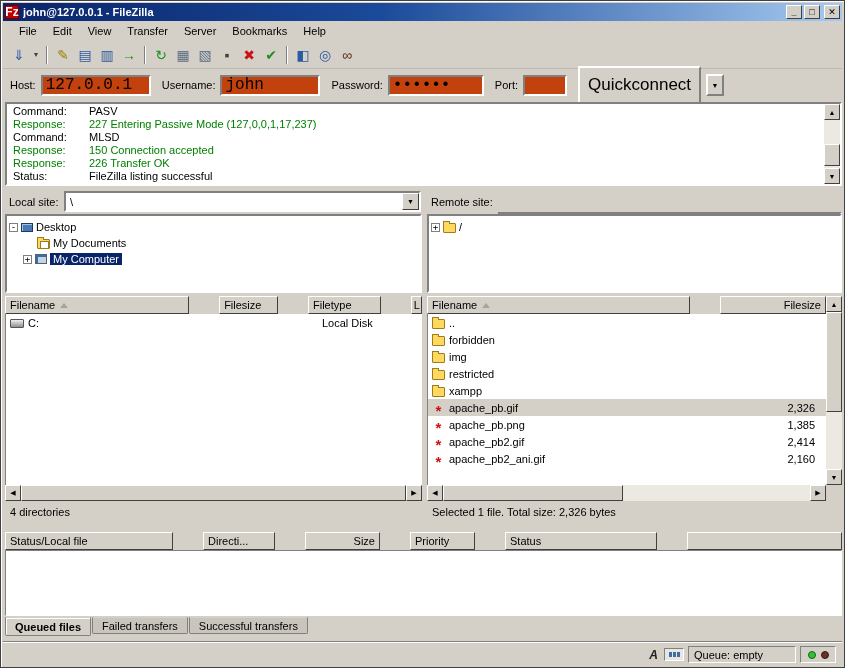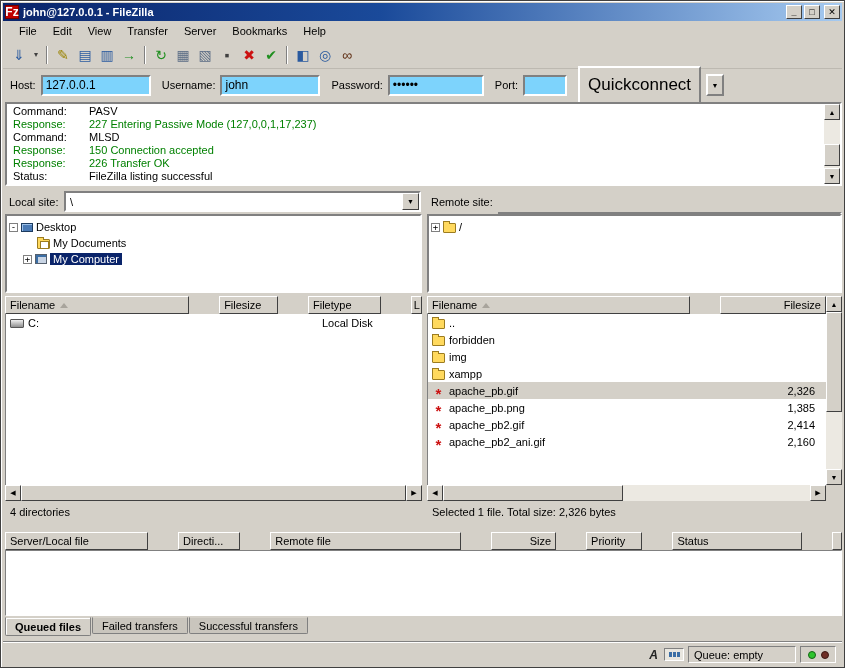--- a/index.html
+++ b/index.html
@@ -27,21 +27,21 @@
   
   .toolbar { left:2px; top:40px; width:839px; height:28px; display:flex; align-items:center; padding-left:5px; border-bottom:1px solid #bdb9b1; }
   .tbtn { width:22px; height:22px; display:flex; align-items:center; justify-content:center; font-size:14px; }
   .tbtn.sm { width:12px; font-size:8px; }
   .tsep { width:2px; height:18px; border-left:1px solid #808080; border-right:1px solid #fff; margin:0 4px; }
   .c-blu { color:#2a5a9f; } .c-olv { color:#9a8300; } .c-grn { color:#1f8f1f; }
   .c-slt { color:#5b6d85; } .c-red { color:#cc1111; } .c-drk { color:#404040; } .c-mar { color:#5e2d12; }
 
   
   .quickbar { left:2px; top:68px; width:839px; height:32px; display:flex; align-items:center; gap:5px; padding-left:7px; }
-  .fld { height:21px; border:2px solid; border-color:#808080 #fff #fff #808080; background:#7dd3fc; padding:0 3px; font-size:12px; font-family:Liberation Sans, sans-serif; }
+  .fld { height:21px; border:2px solid; border-color:#808080 #fff #fff #808080; background:#c2410c; padding:0 3px; font-size:16px; font-family:Liberation Mono, monospace; }
   .btn { height:22px; display:flex; align-items:center; justify-content:center; padding:17px 8px; font-size:17px; }
   .qlabel { margin-left:6px; }
 
   
   .logpanel { left:4px; top:101px; width:837px; height:84px; background:#fff; }
   .log-lines { position:absolute; left:0; top:0; right:16px; bottom:0; padding:1px 2px 0 6px; overflow:hidden; line-height:13px; white-space:nowrap; }
   .log-line { display:flex; }
   .log-prefix { width:76px; flex:0 0 76px; }
   .resp { color:#008000; }
 
@@ -289,20 +289,27 @@
     <div class="frow">
       <span class="fcell" style="width:285px">
           <span class="ic ic-folder"></span>
           <span>img</span>
         </span>
       <span class="fcell right" style="width:106px"></span>
     </div>
     <div class="frow">
       <span class="fcell" style="width:285px">
           <span class="ic ic-folder"></span>
+          <span>restricted</span>
+        </span>
+      <span class="fcell right" style="width:106px"></span>
+    </div>
+    <div class="frow">
+      <span class="fcell" style="width:285px">
+          <span class="ic ic-folder"></span>
           <span>xampp</span>
         </span>
       <span class="fcell right" style="width:106px"></span>
     </div>
     <div class="frow sel">
       <span class="fcell" style="width:285px">
           <span class="ic ic-file-red"></span>
           <span>apache_pb.gif</span>
         </span>
       <span class="fcell right" style="width:106px">2,326</span>
@@ -346,27 +353,24 @@
     <span class="sb-btn out abs" style="left:0;top:0">◀</span>
     <span class="sb-thumb out abs" style="left:16px;top:0;width:180px;height:16px"></span>
     <span class="sb-btn out abs" style="right:0;top:0">▶</span>
   </div>
 
   <div class="statusline abs" style="left:4px;top:503px;width:417px">4 directories</div>
   <div class="statusline abs" style="left:426px;top:503px;width:415px">Selected 1 file. Total size: 2,326 bytes</div>
 
   <div class="hdr abs" style="left:4px;top:531px;width:837px">
     <span class="hcell out" style="width:168px">
-        <span>Server/Local file</span>
+        <span>Status/Local file</span>
       </span>
     <span class="hcell out" style="width:72px">
         <span>Directi...</span>
-      </span>
-    <span class="hcell out" style="width:225px">
-        <span>Remote file</span>
       </span>
     <span class="hcell out right" style="width:75px">
         <span>Size</span>
       </span>
     <span class="hcell out" style="width:65px">
         <span>Priority</span>
       </span>
     <span class="hcell out" style="width:152px">
         <span>Status</span>
       </span>

